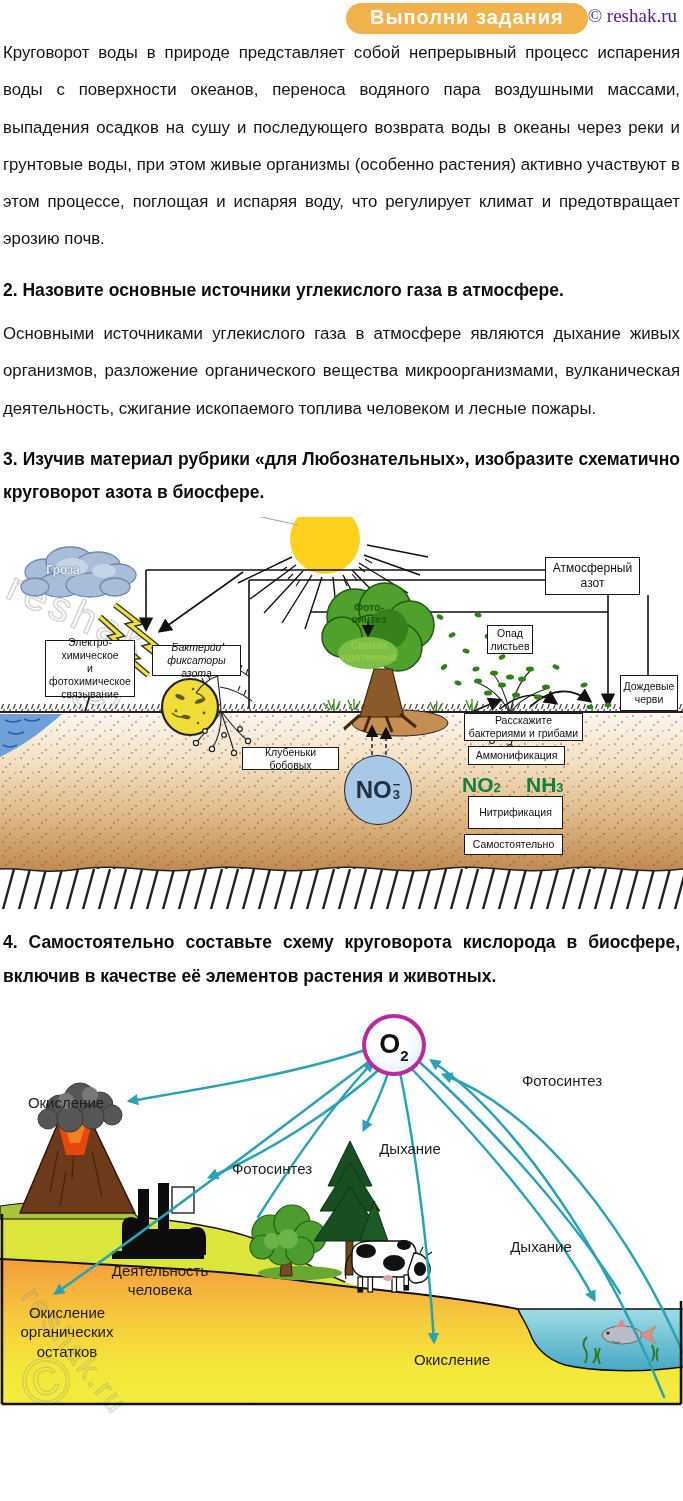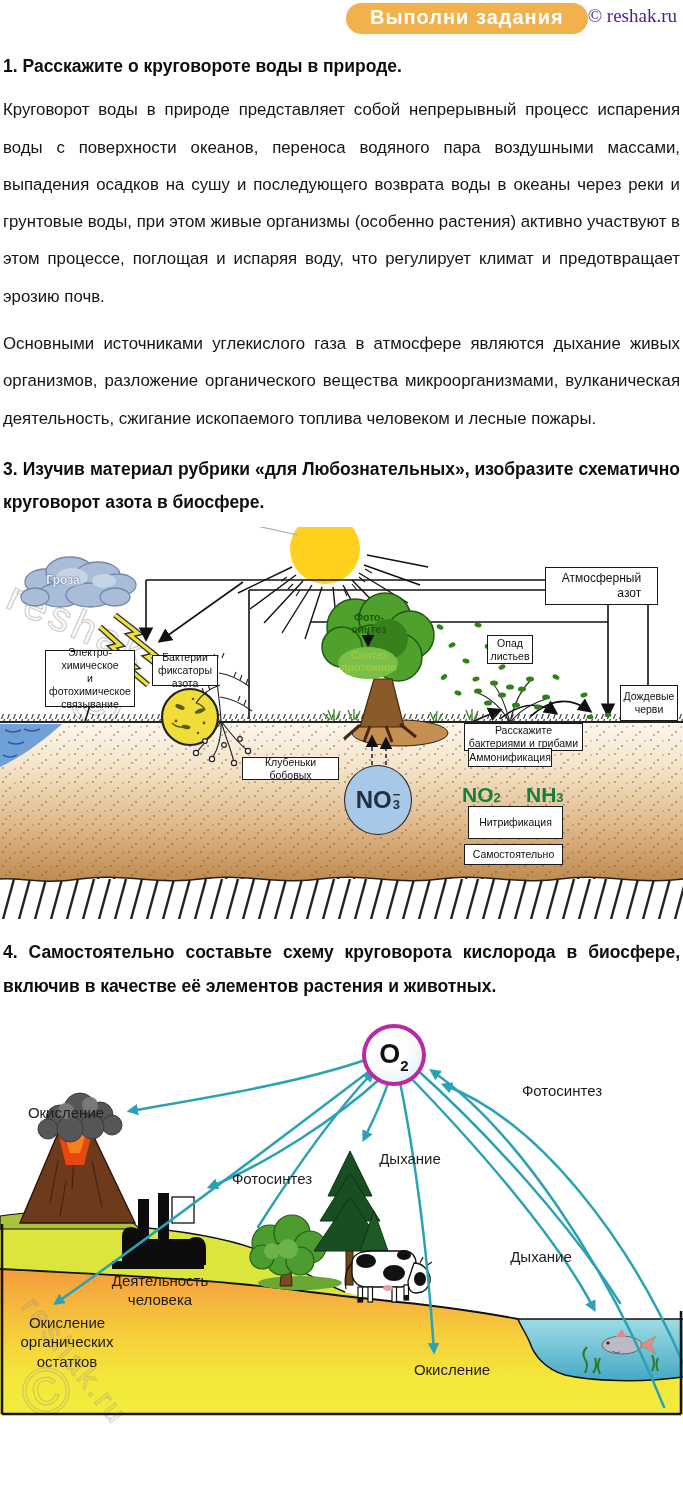--- a/index.html
+++ b/index.html
@@ -39,23 +39,23 @@
 <body>
 
 <div class="page">
 
   <div class="hdr">
     <div class="badge">Выполни задания</div>
     <div class="copy">© reshak.ru</div>
   </div>
 
   <div class="content">
-    <h2>1. Расскажите о круговороте воды в природе.</h2>
     <p class="ans">Круговорот воды в природе представляет собой непрерывный процесс испарения воды с поверхности океанов, переноса водяного пара воздушными массами, выпадения осадков на сушу и последующего возврата воды в океаны через реки и грунтовые воды, при этом живые организмы (особенно растения) активно участвуют в этом процессе, поглощая и испаряя воду, что регулирует климат и предотвращает эрозию почв.</p>
 
+    <h2>2. Назовите основные источники углекислого газа в атмосфере.</h2>
     <p class="ans">Основными источниками углекислого газа в атмосфере являются дыхание живых организмов, разложение органического вещества микроорганизмами, вулканическая деятельность, сжигание ископаемого топлива человеком и лесные пожары.</p>
 
     <h2>3. Изучив материал рубрики «для Любознательных», изобразите схематично круговорот азота в биосфере.</h2>
   </div>
 
   <div class="diag" style="width:683px;height:395px;">
     <svg width="683" height="395" viewBox="0 0 683 395">
       <defs>
         <marker id="ab" viewBox="0 0 10 10" refX="8" refY="5" markerWidth="9" markerHeight="9" orient="auto">
           <path d="M0,0L10,5L0,10z" fill="#111"></path>
@@ -274,32 +274,32 @@
         <path d="M470,193 l-4,-10 M472,193 l0,-11 M474,193 l4,-9"></path>
         <path d="M434,194 l-4,-9 M436,194 l1,-10 M438,194 l5,-8"></path>
       </g>
     </svg>
 
     <div class="nplain storm" style="left:40px;top:46px;width:46px;">Гроза</div>
     <div class="nbox" style="left:45px;top:123px;width:90px;height:57px;">Электро-
 химическое
 и фотохимическое
 связывание</div>
-    <div class="nbox" style="left:152px;top:128px;width:66px;height:31px;">Бактерии
+    <div class="nbox" style="left:152px;top:128px;width:89px;height:31px;font-style:italic;">Бактерии
 фиксаторы азота</div>
-    <div class="nbox big" style="left:545px;top:40px;width:113px;height:38px;text-align:right;">Атмосферный
+    <div class="nbox big" style="left:545px;top:40px;width:95px;height:38px;">Атмосферный
 азот</div>
     <div class="nbox" style="left:487px;top:108px;width:46px;height:29px;">Опад
 листьев</div>
     <div class="nbox" style="left:620px;top:158px;width:58px;height:36px;">Дождевые
 черви</div>
     <div class="nbox" style="left:242px;top:230px;width:97px;height:23px;">Клубеньки бобовых</div>
     <div class="nbox" style="left:464px;top:196px;width:119px;height:28px;">Расскажите
 бактериями и грибами</div>
-    <div class="nbox" style="left:468px;top:221px;width:84px;height:19px;">Аммонификация</div>
+    <div class="nbox" style="left:468px;top:229px;width:97px;height:19px;">Аммонификация</div>
     <div class="nbox" style="left:468px;top:279px;width:95px;height:33px;">Нитрификация</div>
     <div class="nbox" style="left:464px;top:317px;width:99px;height:21px;">Самостоятельно</div>
     <div class="nplain tree-l1" style="left:340px;top:84px;width:58px;">Фото-
 синтез</div>
     <div class="nplain tree-l2" style="left:330px;top:122px;width:78px;">Синтез
 протеинов</div>
     <div class="no3">
       <span>NO</span>
         <span class="stack">
           <span>−</span>

